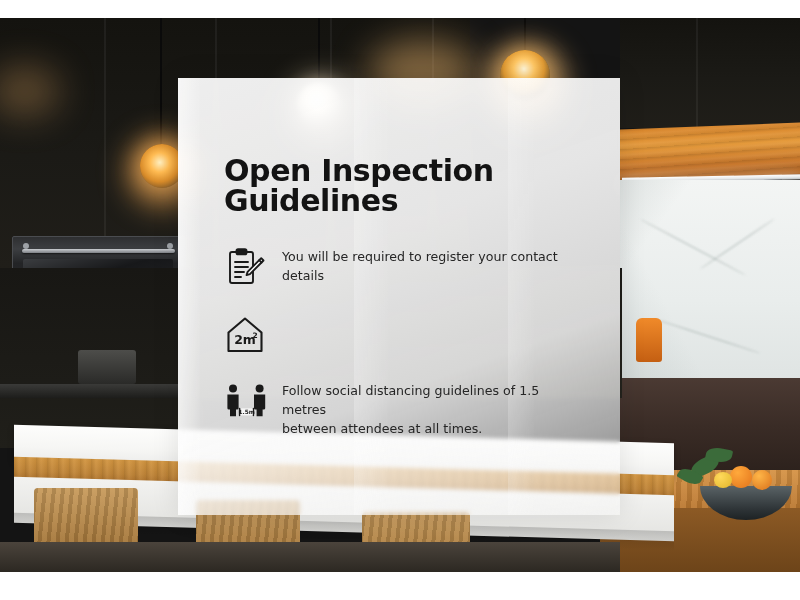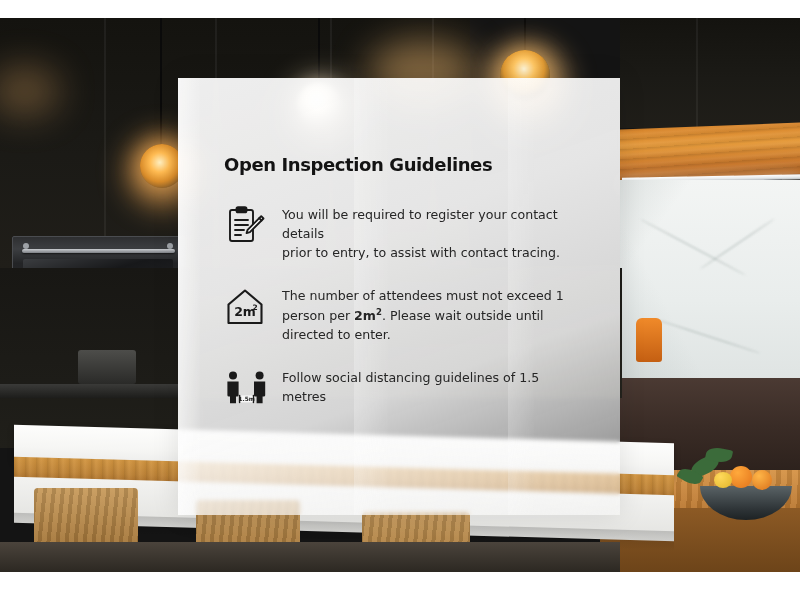--- a/index.html
+++ b/index.html
@@ -205,21 +205,21 @@
   #panel-inner {
     position: relative;
     z-index: 3;
     padding: 78px 34px 0 46px;
   }
 
   #title {
     margin: 0 0 30px 0;
     font-family: "DejaVu Sans", sans-serif;
     font-weight: 700;
-    font-size: 18px;
+    font-size: 30px;
     letter-spacing: -0.4px;
     color: #131313;
     line-height: 1;
   }
 
   .guideline {
     display: flex;
     align-items: flex-start;
     margin-bottom: 23px;
   }
@@ -372,34 +372,30 @@
               <line x1="11" y1="20" x2="24" y2="20"></line>
               <line x1="11" y1="25" x2="20" y2="25"></line>
               <line x1="11" y1="30" x2="17" y2="30"></line>
               <path d="M37.2 11.2l2.3 2.3-13.6 13.6-3.3 1.0 1.0-3.3z" fill="#ffffff"></path>
               <path d="M35.2 13.2l2.3 2.3"></path>
             </g>
           </svg>
         </div>
         <div class="g-text">
           <span>You will be required to register your contact details</span><br>
-          <span>prior to entry, to assist with contact tracing.</span>
         </div>
       </div>
 
       <div class="guideline">
         <div class="g-icon">
           <svg width="42" height="42" viewBox="0 0 42 42" aria-hidden="true">
             <path d="M4.5 18.5 L21 4.5 L37.5 18.5 L37.5 37 L4.5 37 Z" fill="none" stroke="#1a1a1a" stroke-width="2.1" stroke-linejoin="round"></path>
             <text class="icon-label" x="21" y="30" font-size="12.5" text-anchor="middle">2m</text>
             <text class="icon-label" x="31.2" y="23.5" font-size="7.5" text-anchor="middle">2</text>
           </svg>
-        </div>
-        <div class="g-text">
-          <span>The number of attendees must not exceed 1 person per </span><b>2m</b><b><sup>2</sup></b><span>. Please wait outside until directed to enter.</span>
         </div>
       </div>
 
 
       <div class="guideline">
         <div class="g-icon">
           <svg width="46" height="42" viewBox="0 0 46 42" aria-hidden="true">
             <g fill="#1a1a1a">
 
               <circle cx="9" cy="7.4" r="4"></circle>
@@ -412,20 +408,21 @@
               <line x1="15.6" y1="31" x2="29.4" y2="31"></line>
               <line x1="15.6" y1="27.6" x2="15.6" y2="34.4"></line>
               <line x1="29.4" y1="27.6" x2="29.4" y2="34.4"></line>
             </g>
             <rect x="16.6" y="27.4" width="12" height="7" fill="#f7f7f7"></rect>
             <text class="icon-label" x="22.6" y="33" font-size="5.8" text-anchor="middle">1.5m</text>
           </svg>
         </div>
         <div class="g-text">
           <span>Follow social distancing guidelines of 1.5 metres</span><br>
+          <span>between attendees at all times.</span>
         </div>
       </div>
 
     </div>
   </div>
 
   <div style="position:absolute;left:0;top:0;width:800px;height:18px;background:#ffffff;"></div>
   <div style="position:absolute;left:0;top:572px;width:800px;height:28px;background:#ffffff;"></div>
 </div>
 

